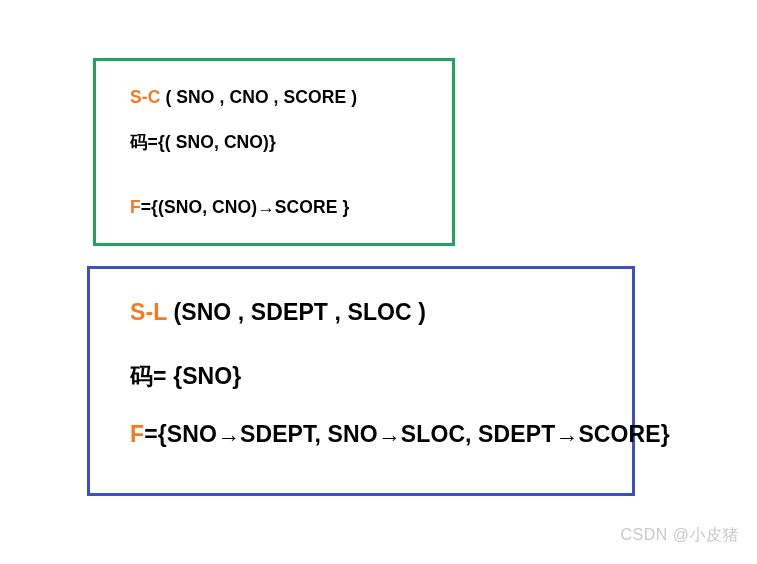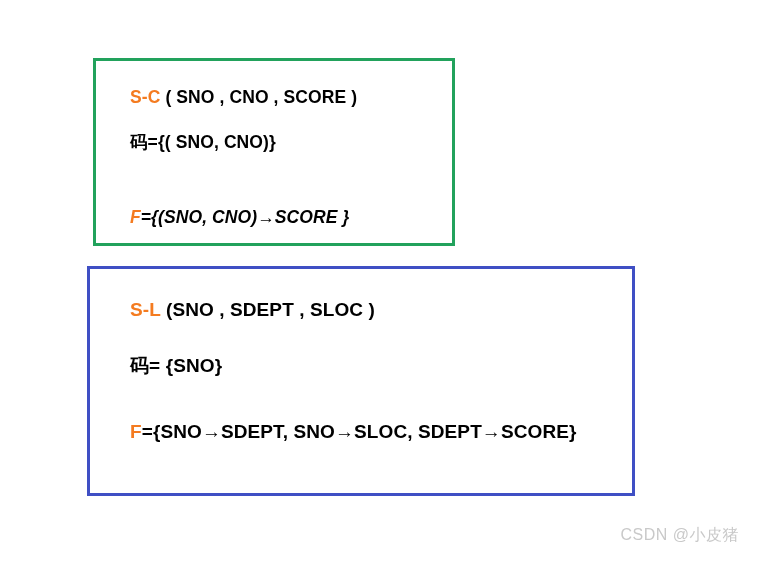--- a/index.html
+++ b/index.html
@@ -71,29 +71,29 @@
     font-weight: bold;
   }
 
   
   #box-sc .line {
     left: 34px;
     font-size: 17.5px;
   }
   #sc-line-1 { top: 26px; }
   #sc-line-2 { top: 69px; }
-  #sc-line-3 { top: 146px; font-style: italic; }
+  #sc-line-3 { top: 136px; }
 
   
   #box-sl .line {
     left: 40px;
-    font-size: 19px;
+    font-size: 23px;
   }
   #sl-line-1 { top: 30px; }
-  #sl-line-2 { top: 84px; text-align: right; }
+  #sl-line-2 { top: 92px; text-align: right; }
   #sl-line-3 { top: 152px; }
 
   
   #watermark {
     position: absolute;
     right: 18px;
     bottom: 18px;
     font-size: 16px;
     color: #c9c9c9;
     font-family: "Liberation Sans", "DejaVu Sans", sans-serif;

